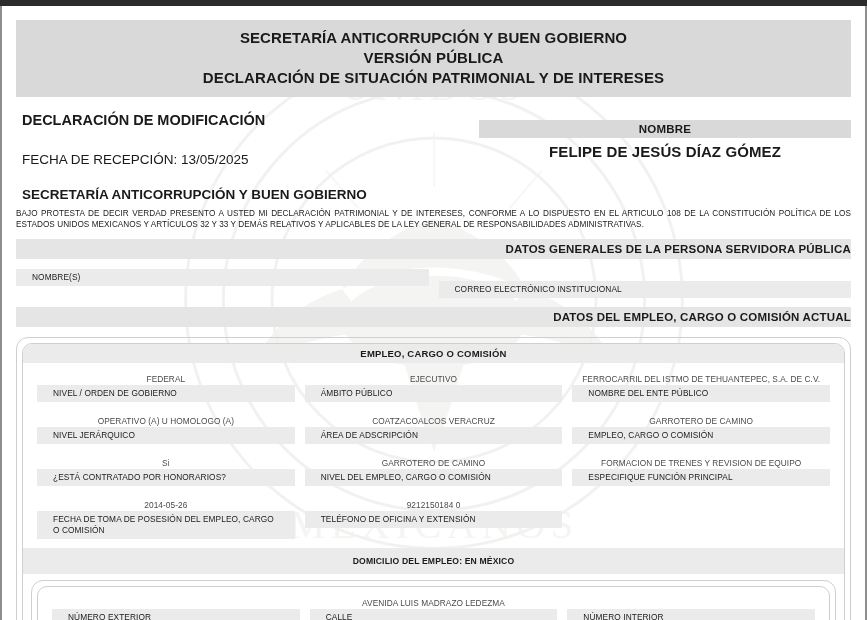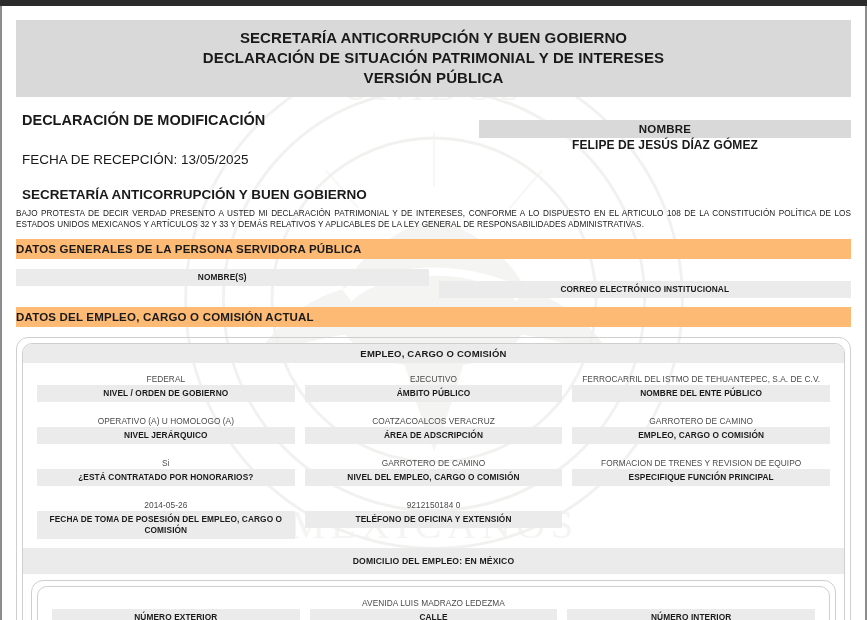--- a/index.html
+++ b/index.html
@@ -103,44 +103,45 @@
   .nombre-label {
     background: #d9d9d9;
     text-align: center;
     font-size: 11.5px;
     font-weight: bold;
     padding: 3px 0 3px 0;
     letter-spacing: .2px;
   }
   .nombre-value {
     text-align: center;
-    font-size: 12px;
-    font-weight: bold;
+    font-size: 15px;
+    font-weight: bold;
+    padding-top: 5px;
     letter-spacing: .1px;
   }
 
   .dependency {
     margin: 4px 14px 0 20px;
     font-size: 13.5px;
     font-weight: bold;
   }
 
   .protest {
     margin: 7px 14px 0 14px;
     font-size: 8.2px;
     line-height: 10.5px;
     text-align: justify;
     letter-spacing: .05px;
   }
 
   
   .section-bar {
     margin: 9px 14px 10px 14px;
-    background: #fdba74;
-    text-align: left;
+    background: #e5e5e5;
+    text-align: right;
     font-size: 11.5px;
     font-weight: bold;
     padding: 4px 0 4px 0;
     letter-spacing: .2px;
   }
   .subsection-bar {
     background: #ebebeb;
     text-align: center;
     font-size: 9.5px;
     font-weight: bold;
@@ -159,26 +160,26 @@
     font-size: 8.3px;
     color: #4a4a4a;
     line-height: 12px;
     height: 12px;
     overflow: hidden;
     white-space: nowrap;
     letter-spacing: .05px;
   }
   .field .lab {
     background: #ebebeb;
-    text-align: center;
+    text-align: left;
     font-size: 8.3px;
-    font-weight: bold;
+    font-weight: normal;
     color: #1a1a1a;
     line-height: 11px;
-    padding: 3px 0;
+    padding: 3px 16px;
     letter-spacing: .1px;
   }
   .field .lab.two-line { line-height: 11px; }
   .field.blank .val { color: transparent; }
 
   
   .dg-rows {
     margin: 7px 14px 0 14px;
   }
   .dg-rows .field .val { font-size: 8.3px; }
@@ -240,22 +241,22 @@
     <line x1="100" y1="38" x2="100" y2="58"></line>
     <line x1="60" y1="52" x2="72" y2="66"></line>
     <line x1="140" y1="52" x2="128" y2="66"></line>
   </g>
 </svg>
 
 <div class="page">
 
   <div class="masthead">
     <div>SECRETARÍA ANTICORRUPCIÓN Y BUEN GOBIERNO</div>
+    <div>VERSIÓN PÚBLICA</div>
     <div>DECLARACIÓN DE SITUACIÓN PATRIMONIAL Y DE INTERESES</div>
-    <div>VERSIÓN PÚBLICA</div>
   </div>
 
   <div class="decl-head">
     <div class="decl-left">
       <div class="decl-type">DECLARACIÓN DE MODIFICACIÓN</div>
       <div class="decl-date">FECHA DE RECEPCIÓN: 13/05/2025</div>
     </div>
     <div class="nombre-box">
       <div class="nombre-label">NOMBRE</div>
       <div class="nombre-value">FELIPE DE JESÚS DÍAZ GÓMEZ</div>

